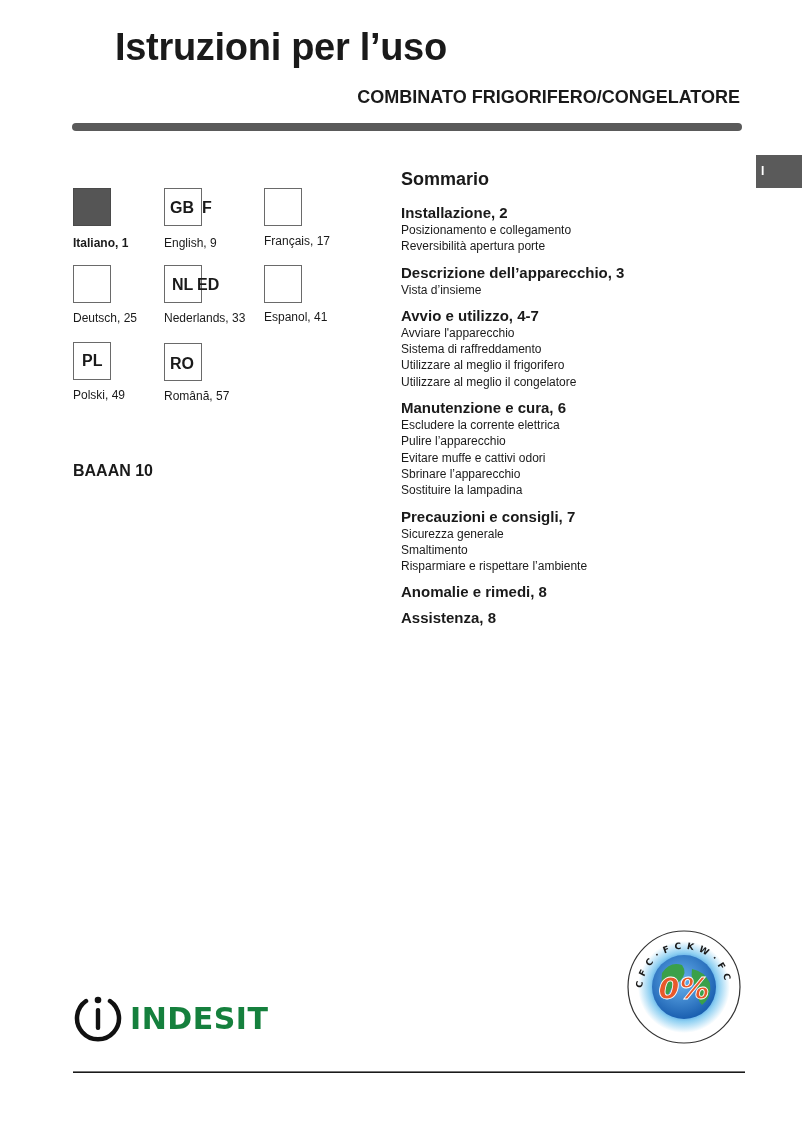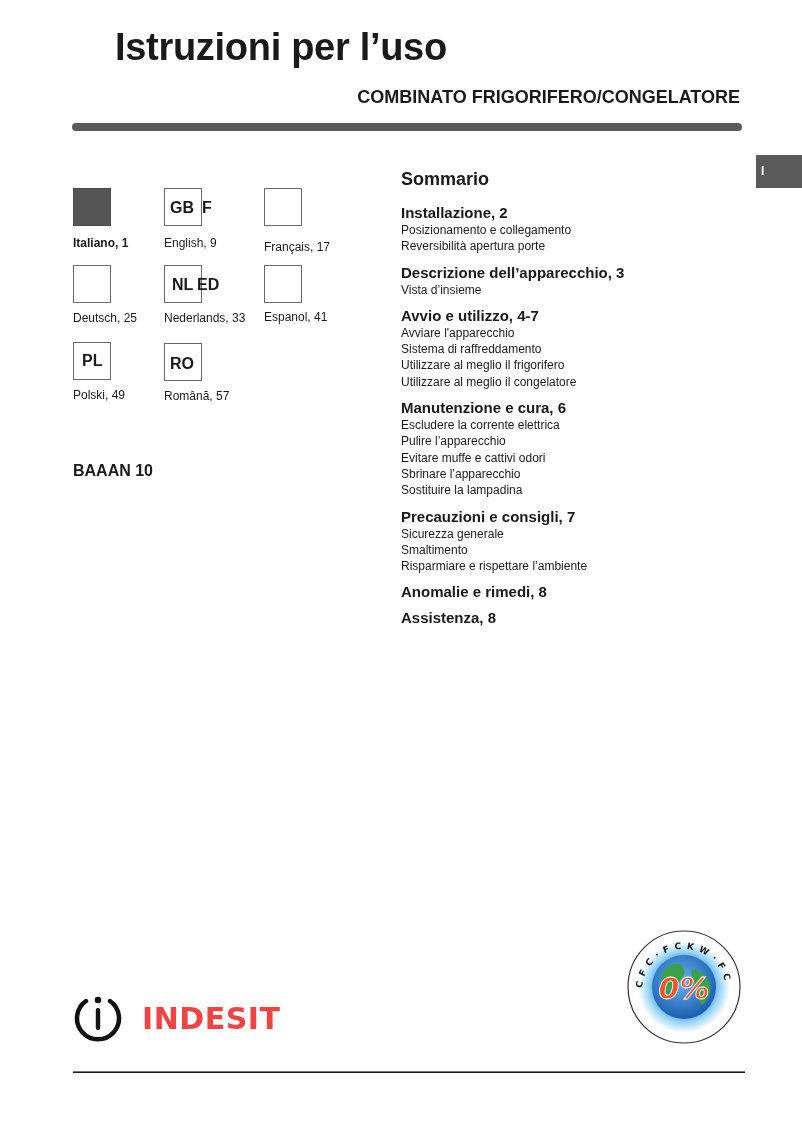--- a/index.html
+++ b/index.html
@@ -21,21 +21,21 @@
 
     .model { position: absolute; left: 73px; top: 462px; font-size: 16px; font-weight: bold; color: #1a1a1a; }
 
     .toc { position: absolute; left: 401px; top: 148px; width: 340px; margin-top: 21px; }
     .toc-title { font-size: 18px; font-weight: bold; margin-bottom: 14px; }
     .toc-section { margin-bottom: 9px; }
     .toc-heading { font-size: 15px; font-weight: bold; line-height: 18px; }
     .toc-item { font-size: 12px; line-height: 16.3px; color: #1a1a1a; }
 
     .logo { position: absolute; left: 72px; top: 993px; height: 50px; display: flex; align-items: center; }
-    .logo-text { font-size: 30px; font-weight: bold; letter-spacing: 0.5px; margin-left: 18px; color: #ef4444; font-family: "DejaVu Sans", sans-serif; }
+    .logo-text { font-size: 30px; font-weight: bold; letter-spacing: 0.5px; margin-left: 6px; color: #15803d; font-family: "DejaVu Sans", sans-serif; }
 
     .badge { position: absolute; left: 626px; top: 929px; width: 116px; height: 116px; }
 
     .footer-rule { position: absolute; left: 73px; top: 1071px; width: 672px; height: 2px; background: #1a1a1a; border-top: 1px solid #777; }
   </style>
 </head>
 <body>
 
 <div class="doc-title">Istruzioni per l’uso</div>
 <div class="doc-subtitle">COMBINATO FRIGORIFERO/CONGELATORE</div>
@@ -49,21 +49,21 @@
 
   <div class="lang-box active" style="left:73px;top:188px;"></div>
   <div class="lang-label active" style="left:73px;top:236px;">Italiano, 1</div>
 
   <div class="lang-box" style="left:164px;top:188px;"></div>
   <div class="lang-code" style="left:170px;top:199px;">GB</div>
   <div class="lang-code" style="left:202px;top:199px;">F</div>
   <div class="lang-label" style="left:164px;top:236px;">English, 9</div>
 
   <div class="lang-box" style="left:264px;top:188px;"></div>
-  <div class="lang-label" style="left:264px;top:240px;">Français, 17</div>
+  <div class="lang-label" style="left:264px;top:234px;">Français, 17</div>
 
   <div class="lang-box" style="left:73px;top:265px;"></div>
   <div class="lang-label" style="left:73px;top:311px;">Deutsch, 25</div>
 
   <div class="lang-box" style="left:164px;top:265px;"></div>
   <div class="lang-code" style="left:172px;top:276px;">NL</div>
   <div class="lang-code" style="left:197px;top:276px;">ED</div>
   <div class="lang-label" style="left:164px;top:311px;">Nederlands, 33</div>
 
   <div class="lang-box" style="left:264px;top:265px;"></div>

